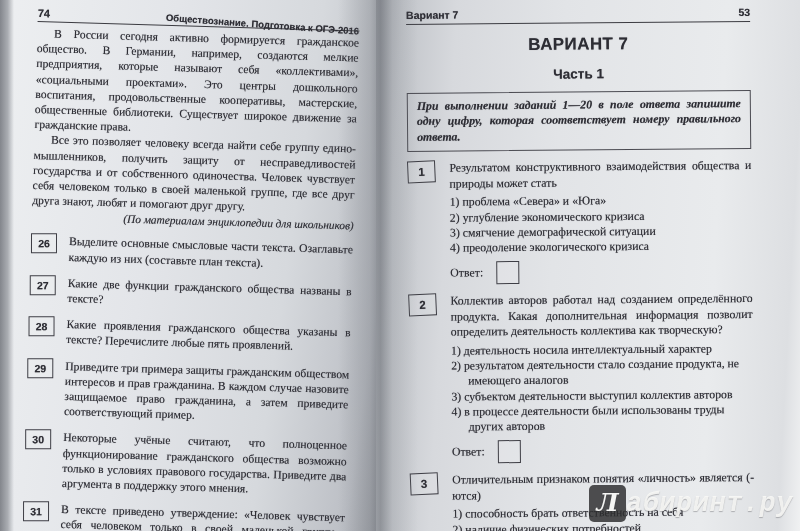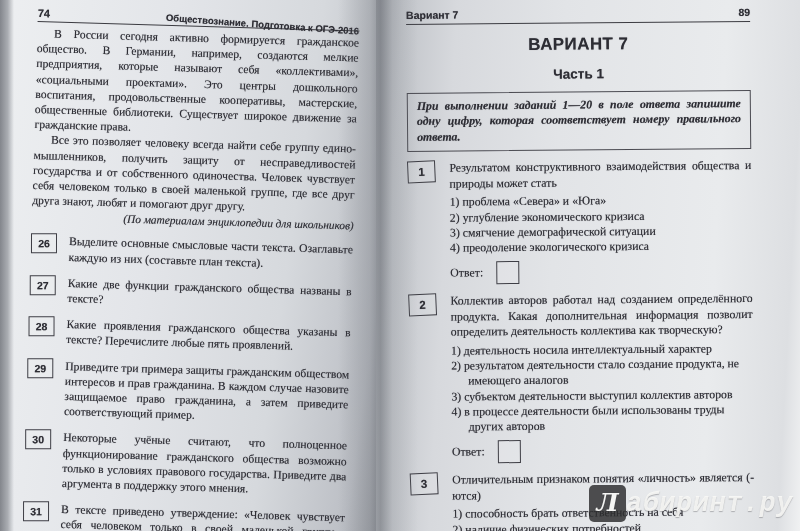--- a/index.html
+++ b/index.html
@@ -122,21 +122,21 @@
         <div class="qbox">31</div>
         <div class="lq-text">В тексте приведено утверждение: «Человек чувствует себя че­ловеком только в своей маленькой группе». Согласны ли вы с этим утверждением? С опорой на текст и обществоведческие знания приведите два аргумента (объяснения) в защиту своей позиции.</div>
       </div>
     </div>
   </div>
 
   <div class="page-right">
     <div class="pr-inner">
       <div class="pr-head">
         <span>Вариант 7</span>
-        <span>89</span>
+        <span>53</span>
       </div>
 
       <div class="pr-title">ВАРИАНТ 7</div>
       <div class="pr-sub">Часть 1</div>
       <div class="pr-instr">При выполнении заданий 1—20 в поле ответа запишите одну цифру, которая соответствует номеру правильного ответа.</div>
 
       <div class="rq">
         <div class="qbox">1</div>
         <div class="rq-body">
           <div class="rq-text">Результатом конструктивного взаимодействия общества и природы может стать</div>

